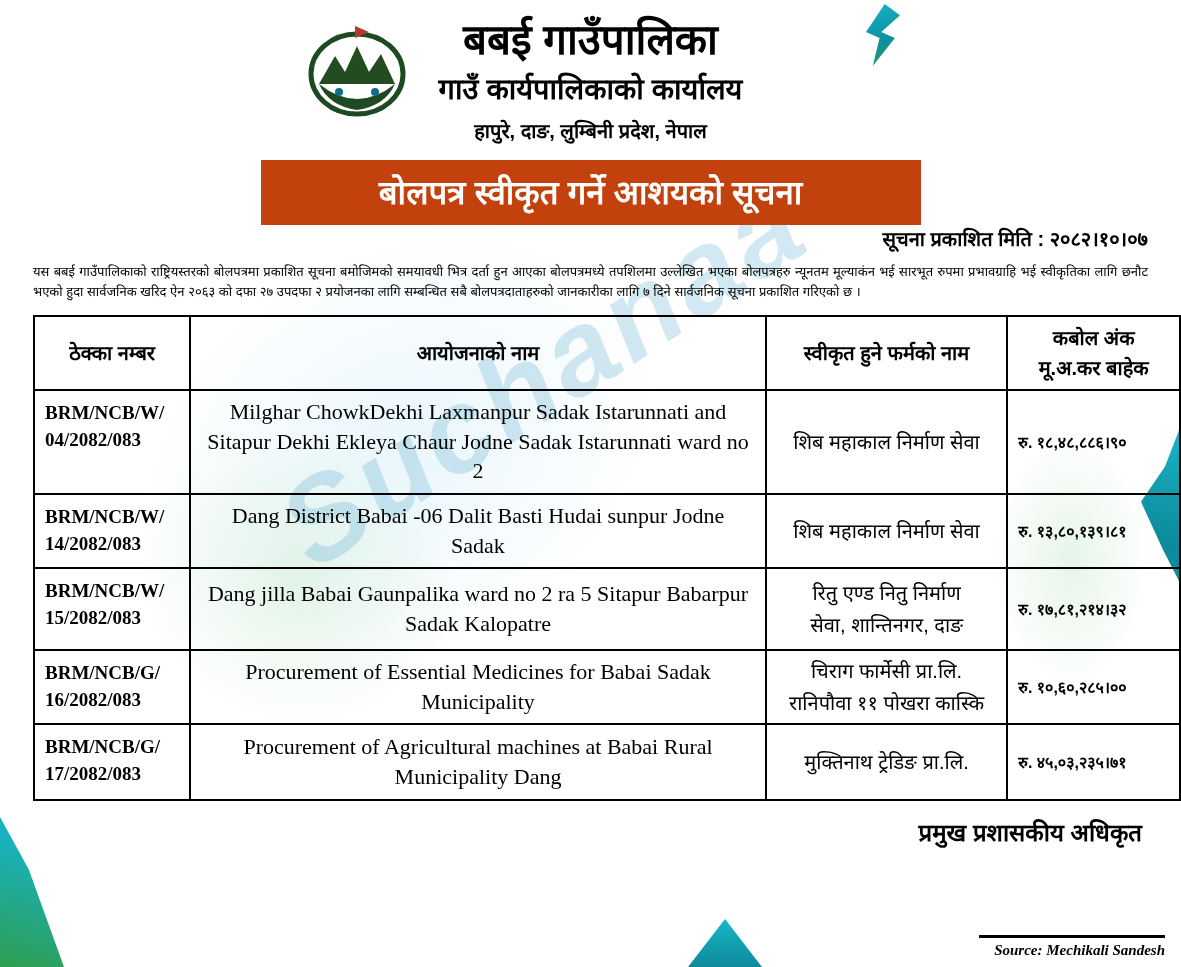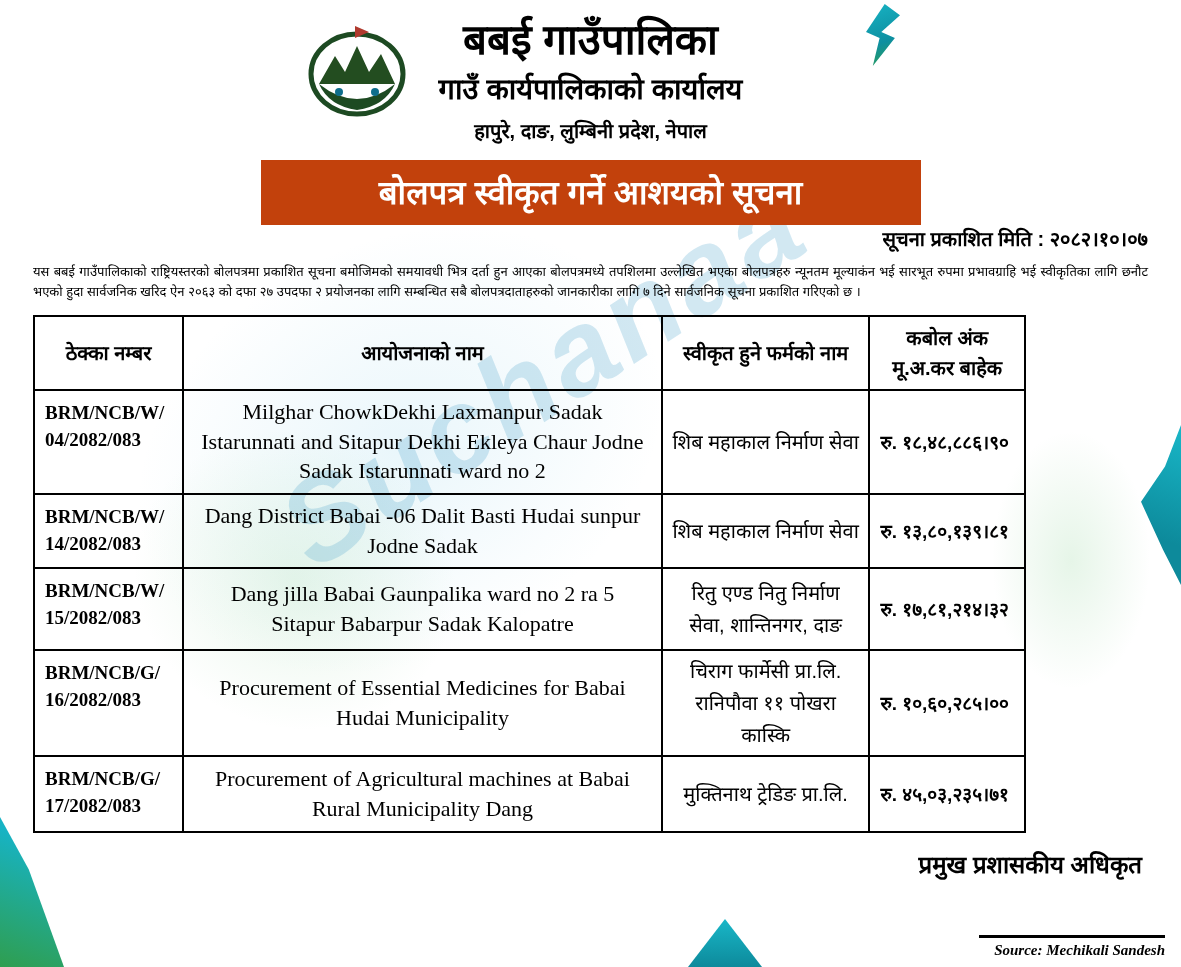--- a/index.html
+++ b/index.html
@@ -100,21 +100,21 @@
 
   .body-para {
     margin-top: 10px;
     font-size: 13px;
     font-weight: 400;
     text-align: justify;
     line-height: 1.55;
   }
 
   table.notice {
-    width: 993px;
+    width: 1148px;
     margin-top: 12px;
     border-collapse: collapse;
   }
   table.notice th, table.notice td {
     border: 2.5px solid #000;
     background: transparent;
   }
   col.c1 { width: 152px; }
   col.c2 { width: 560px; }
   col.c3 { width: 235px; }
@@ -158,21 +158,21 @@
   td.firm {
     font-size: 20px;
     font-weight: 400;
     text-align: center;
     vertical-align: middle;
     white-space: pre-line;
     line-height: 1.6;
     padding: 4px 8px;
   }
   td.amount {
-    font-size: 19px;
+    font-size: 16px;
     font-weight: 600;
     text-align: left;
     vertical-align: middle;
     padding: 4px 6px 4px 10px;
   }
 
   .signature {
     text-align: right;
     font-size: 24px;
     font-weight: bold;
@@ -271,21 +271,21 @@
         <td class="contract">BRM/NCB/W/
 15/2082/083</td>
         <td class="project">Dang jilla Babai Gaunpalika ward no 2 ra 5 Sitapur Babarpur Sadak Kalopatre</td>
         <td class="firm">रितु एण्ड नितु निर्माण
 सेवा, शान्तिनगर, दाङ</td>
         <td class="amount">रु. १७,८१,२१४।३२</td>
       </tr>
       <tr class="r4">
         <td class="contract">BRM/NCB/G/
 16/2082/083</td>
-        <td class="project">Procurement of Essential Medicines for Babai Hudai Municipality</td>
+        <td class="project">Procurement of Essential Medicines for Babai Sadak Municipality</td>
         <td class="firm">चिराग फार्मेसी प्रा.लि.
 रानिपौवा ११ पोखरा कास्कि</td>
         <td class="amount">रु. १०,६०,२८५।००</td>
       </tr>
       <tr class="r5">
         <td class="contract">BRM/NCB/G/
 17/2082/083</td>
         <td class="project">Procurement of Agricultural machines at Babai Rural Municipality Dang</td>
         <td class="firm">मुक्तिनाथ ट्रेडिङ प्रा.लि.</td>
         <td class="amount">रु. ४५,०३,२३५।७१</td>

